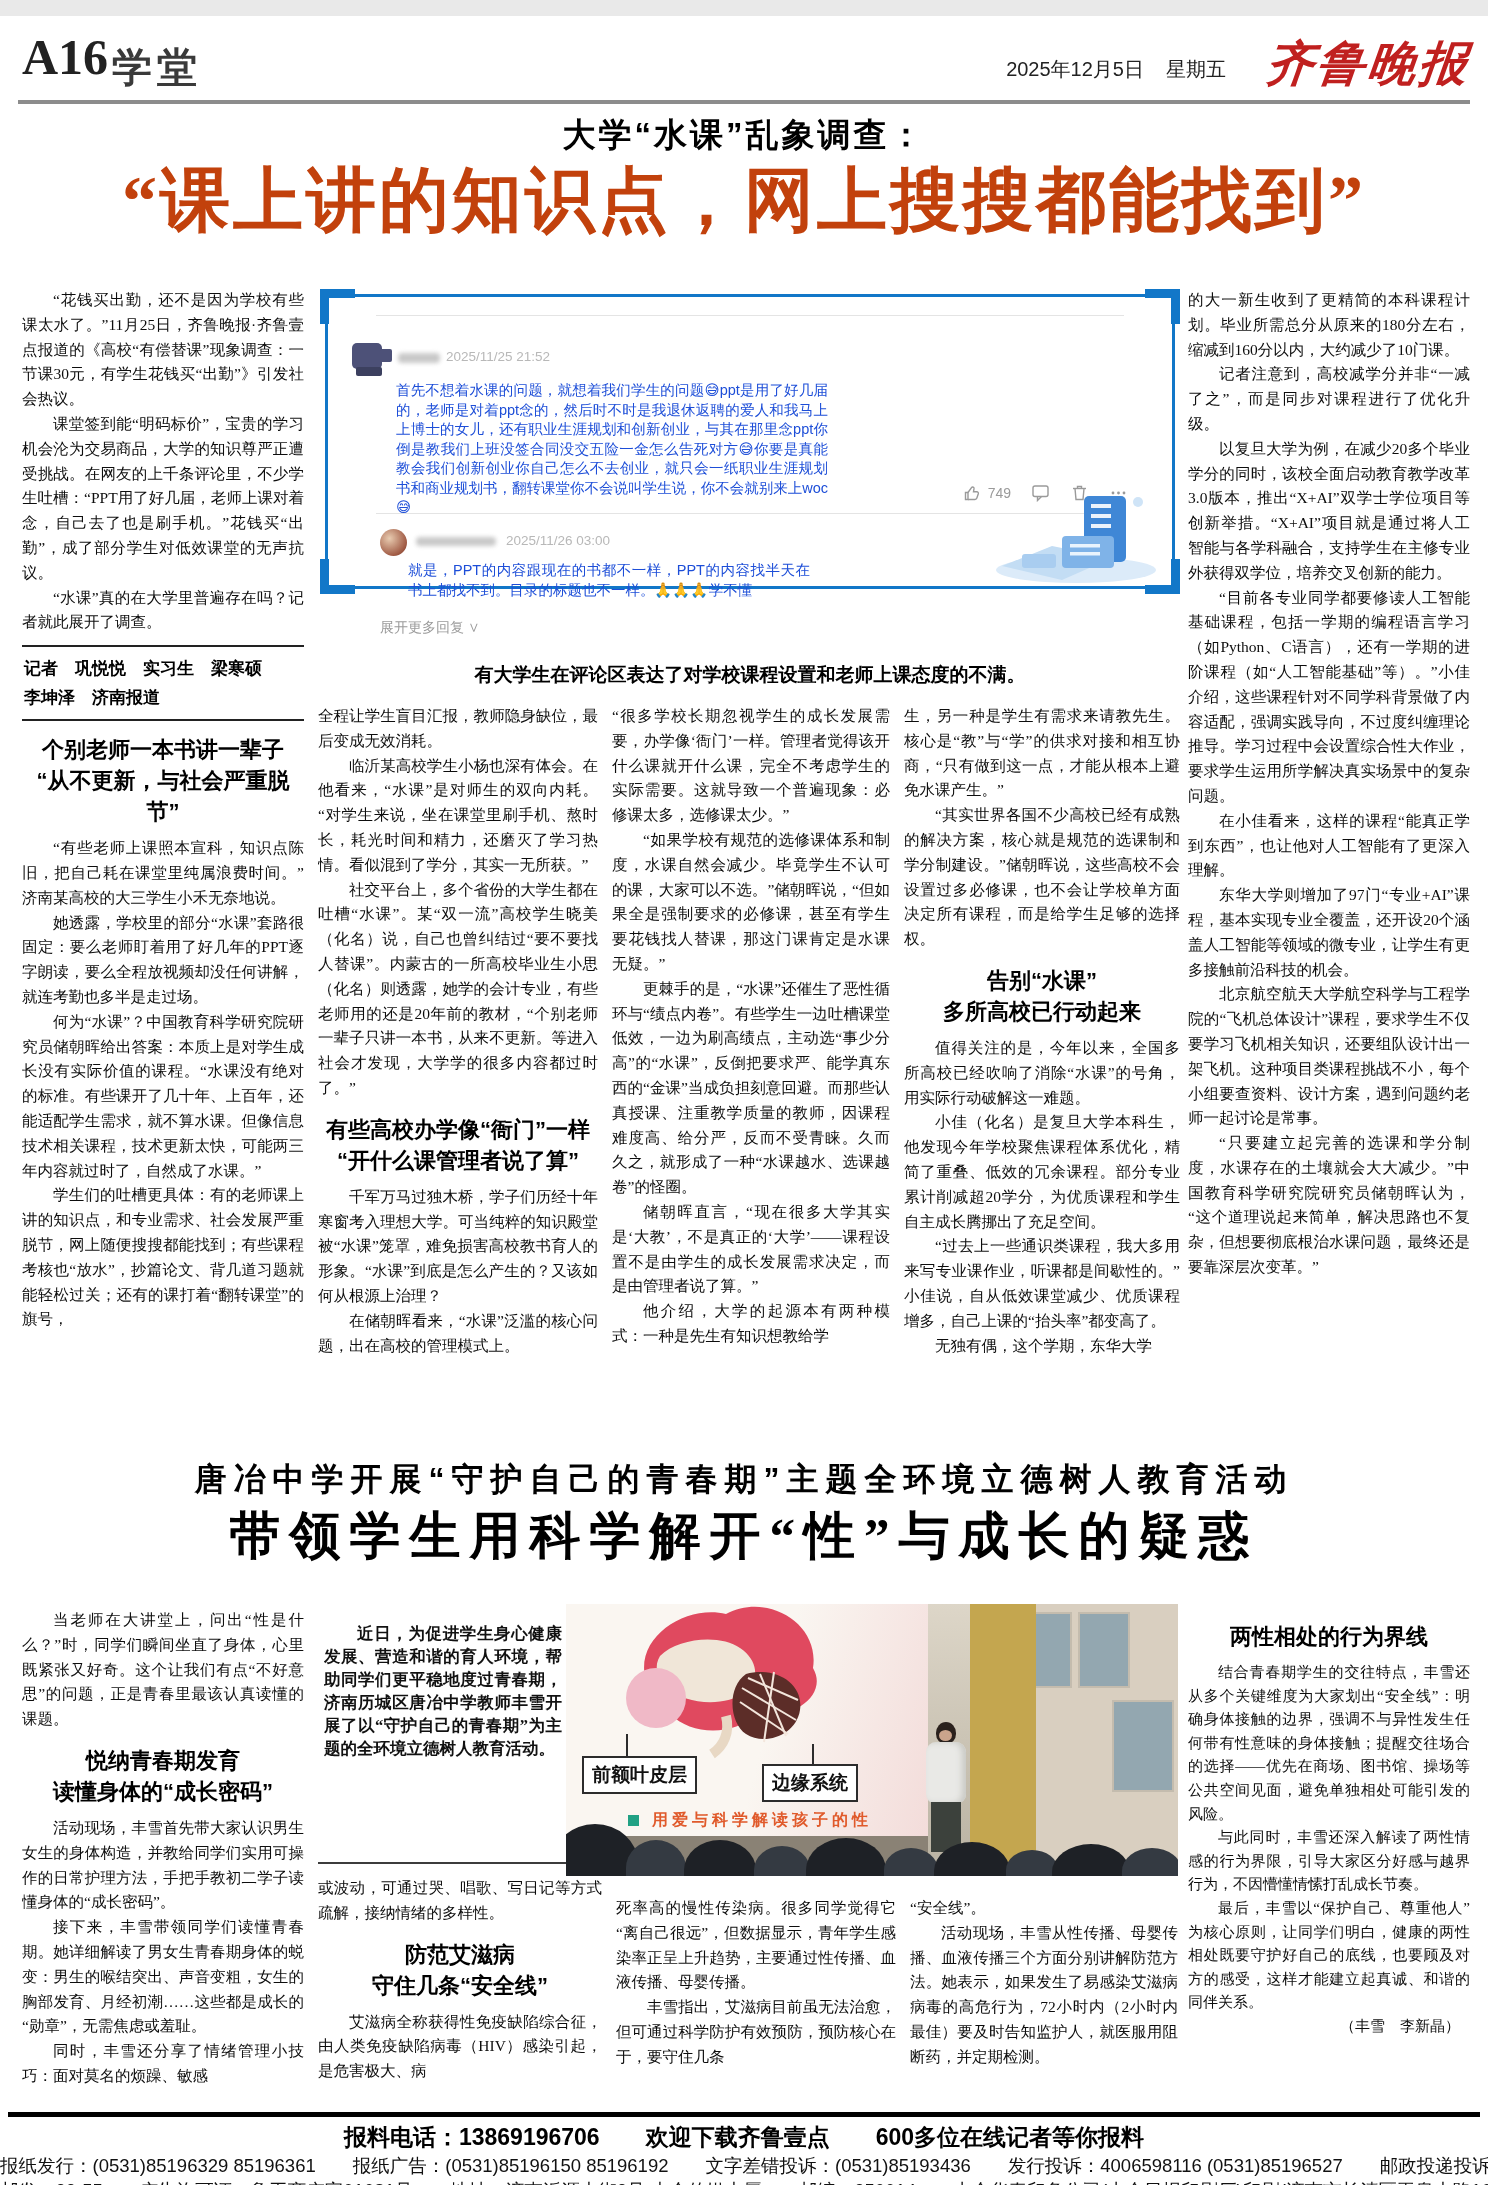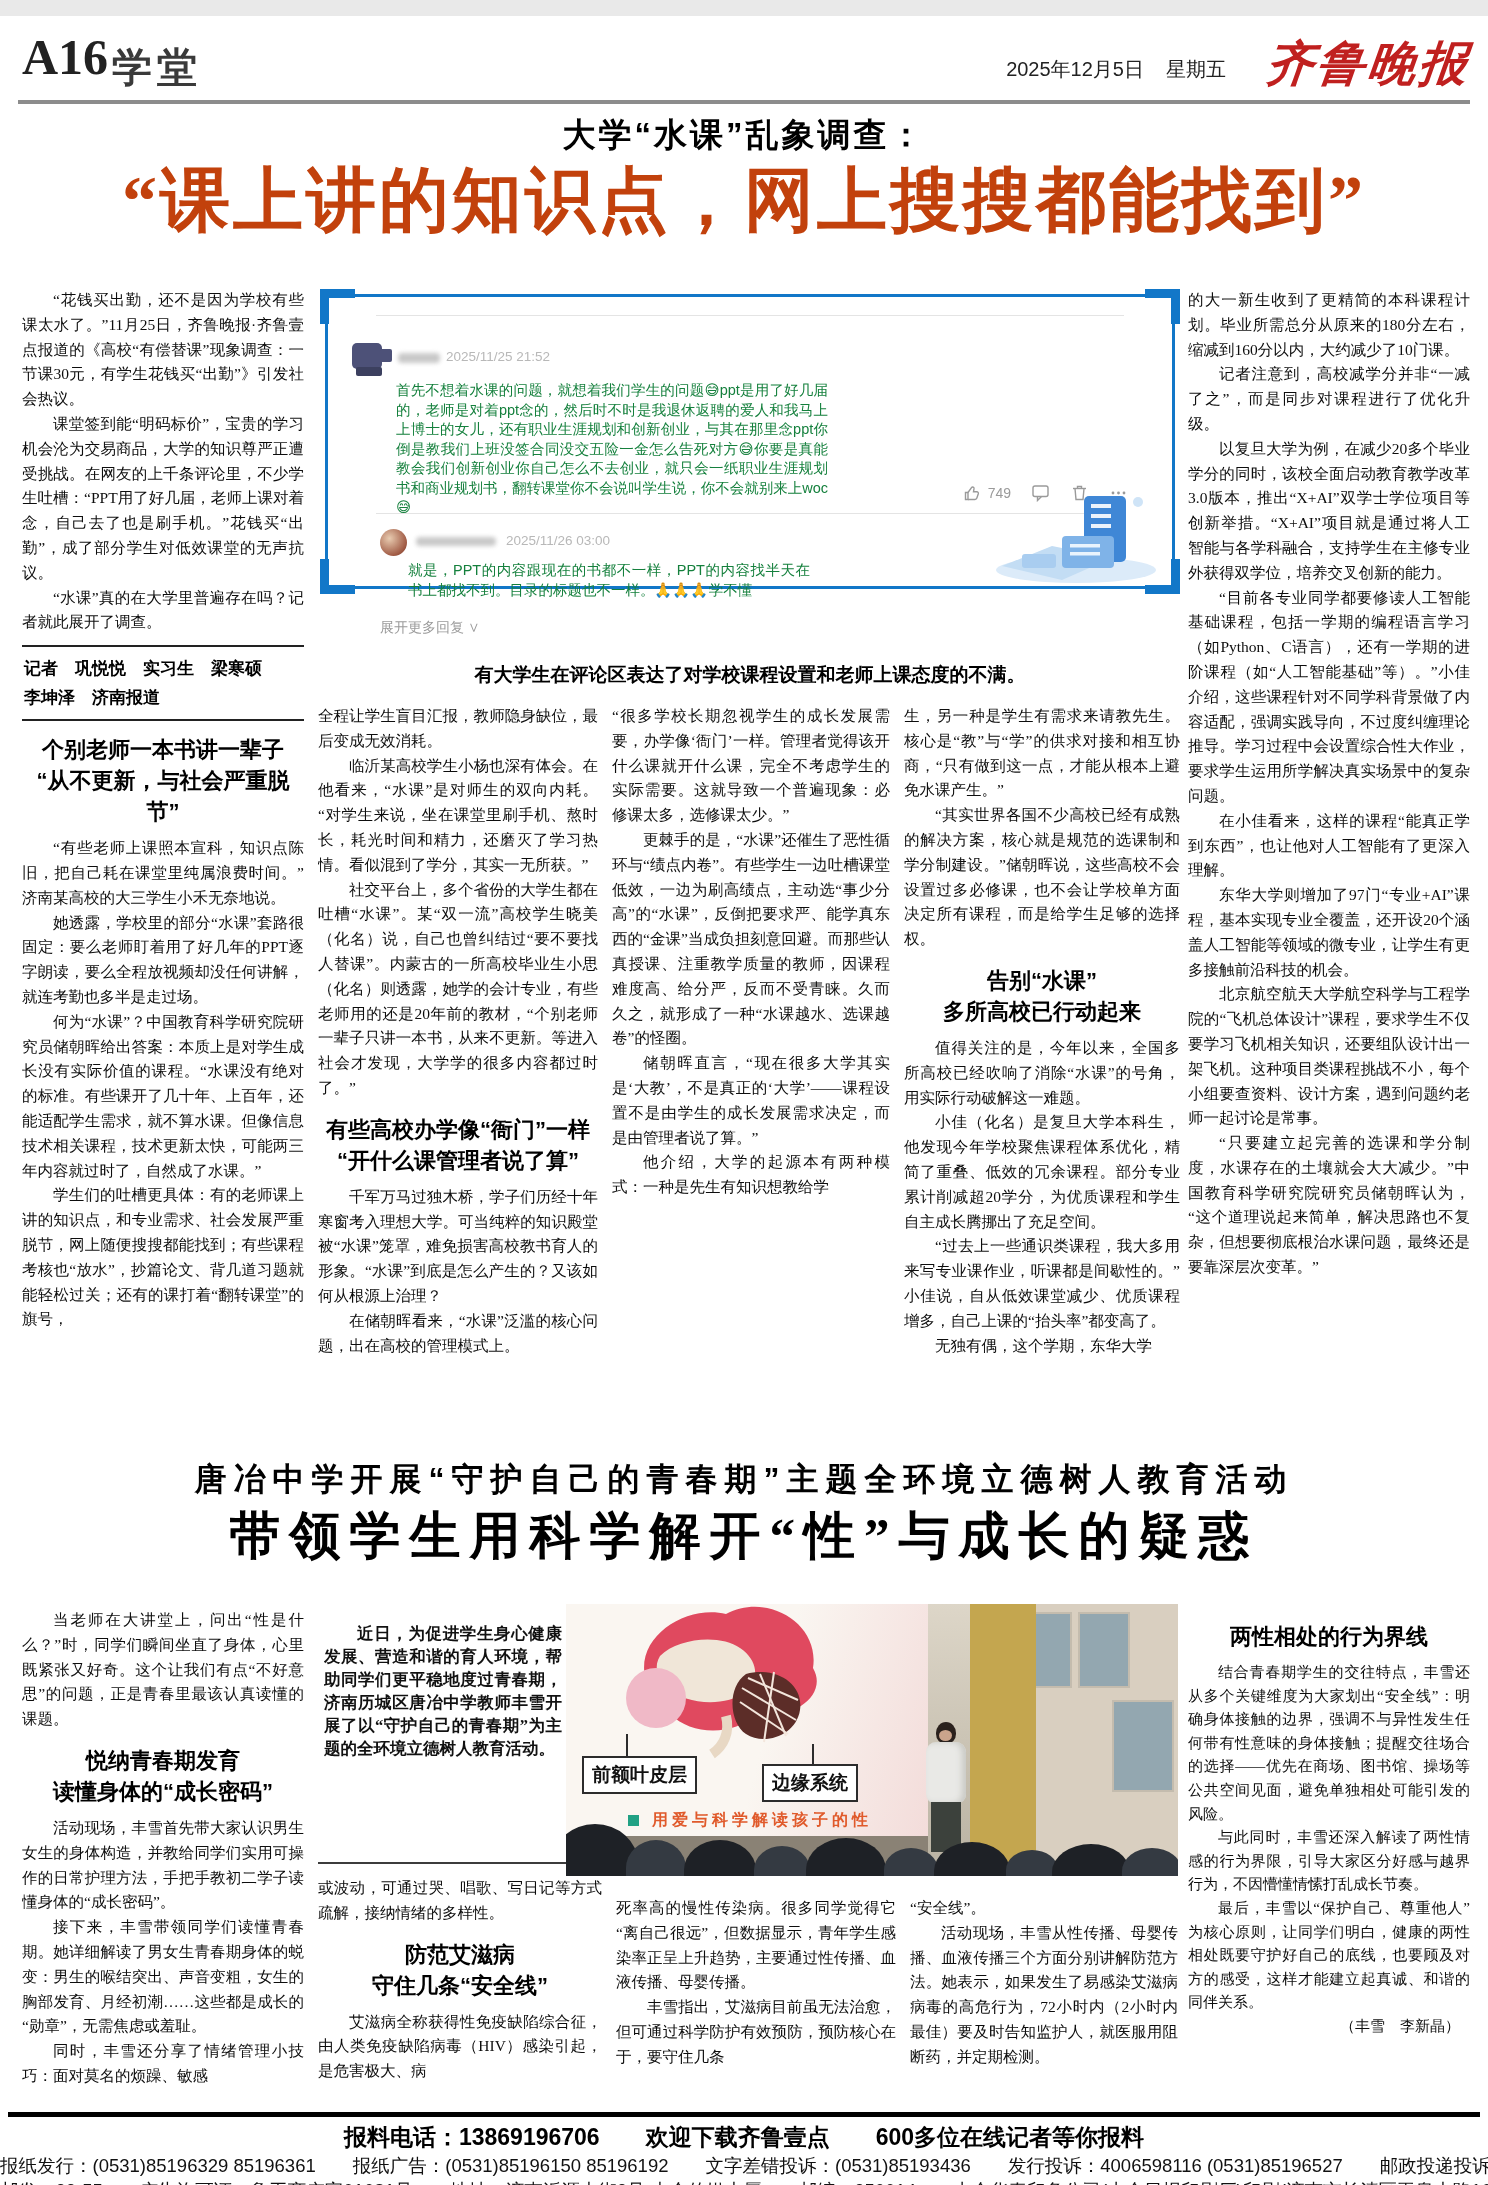--- a/index.html
+++ b/index.html
@@ -31,21 +31,21 @@
   .cb-tr{right:-8px;top:-8px;border-right:9px solid var(--frame-blue);border-top:9px solid var(--frame-blue);}
   .cb-bl{left:-8px;bottom:-8px;border-left:9px solid var(--frame-blue);border-bottom:9px solid var(--frame-blue);}
   .cb-br{right:-8px;bottom:-8px;border-right:9px solid var(--frame-blue);border-bottom:9px solid var(--frame-blue);}
   .sdiv{position:absolute;left:48px;right:48px;height:1px;background:#e4e4e4;}
   .av1{position:absolute;left:24px;top:46px;width:42px;height:34px;}
   .av1 .b1{position:absolute;left:0;top:0;width:30px;height:26px;background:#4d5178;border-radius:5px;}
   .av1 .b2{position:absolute;left:28px;top:6px;width:12px;height:13px;background:#4d5178;border-radius:2px;}
   .av1 .b3{position:absolute;left:4px;top:24px;width:26px;height:9px;background:#3c405f;border-radius:2px;}
   .blur-name{position:absolute;background:#c9c9c9;border-radius:4px;filter:blur(2px);}
   .ctime{position:absolute;font-family:"Liberation Sans",sans-serif;font-size:13.5px;color:#b8b8b8;}
-  .ctext{position:absolute;font-family:"Liberation Sans","DejaVu Sans",sans-serif;font-size:14.5px;line-height:19.5px;color:#15803d;text-align:justify;}
+  .ctext{position:absolute;font-family:"Liberation Sans","DejaVu Sans",sans-serif;font-size:14.5px;line-height:19.5px;color:#1d4ed8;text-align:justify;}
   .actions{position:absolute;right:44px;top:186px;display:flex;align-items:center;gap:20px;color:#9a9a9a;
            font-family:"Liberation Sans",sans-serif;font-size:14px;}
   .actions svg{display:block;}
   .likes{margin-left:-14px;}
   .av2{position:absolute;left:52px;top:232px;width:27px;height:27px;border-radius:50%;
        background:radial-gradient(circle at 35% 35%,#e8cbb0,#a05a44 70%,#6e3426);filter:blur(.5px);}
   .expand{position:absolute;left:52px;top:322px;font-family:"Liberation Sans",sans-serif;font-size:14px;color:#9a9a9a;}
   .bldg{position:absolute;right:12px;bottom:2px;}
   .caption1{left:325px;top:646px;width:850px;text-align:center;font-family:"Liberation Sans",sans-serif;
             font-size:19px;font-weight:600;color:#000;}
@@ -212,20 +212,21 @@
       <div class="para">社交平台上，多个省份的大学生都在吐槽“水课”。某“双一流”高校学生晓美（化名）说，自己也曾纠结过“要不要找人替课”。内蒙古的一所高校毕业生小思（化名）则透露，她学的会计专业，有些老师用的还是20年前的教材，“个别老师一辈子只讲一本书，从来不更新。等进入社会才发现，大学学的很多内容都过时了。”</div>
       <div class="shead">
         <div>有些高校办学像“衙门”一样</div>
         <div>“开什么课管理者说了算”</div>
       </div>
       <div class="para">千军万马过独木桥，学子们历经十年寒窗考入理想大学。可当纯粹的知识殿堂被“水课”笼罩，难免损害高校教书育人的形象。“水课”到底是怎么产生的？又该如何从根源上治理？</div>
       <div class="para">在储朝晖看来，“水课”泛滥的核心问题，出在高校的管理模式上。</div>
     </div>
   <div class="col a1c3">
       <div class="para p0">“很多学校长期忽视学生的成长发展需要，办学像‘衙门’一样。管理者觉得该开什么课就开什么课，完全不考虑学生的实际需要。这就导致一个普遍现象：必修课太多，选修课太少。”</div>
+      <div class="para">“如果学校有规范的选修课体系和制度，水课自然会减少。毕竟学生不认可的课，大家可以不选。”储朝晖说，“但如果全是强制要求的必修课，甚至有学生要花钱找人替课，那这门课肯定是水课无疑。”</div>
       <div class="para">更棘手的是，“水课”还催生了恶性循环与“绩点内卷”。有些学生一边吐槽课堂低效，一边为刷高绩点，主动选“事少分高”的“水课”，反倒把要求严、能学真东西的“金课”当成负担刻意回避。而那些认真授课、注重教学质量的教师，因课程难度高、给分严，反而不受青睐。久而久之，就形成了一种“水课越水、选课越卷”的怪圈。</div>
       <div class="para">储朝晖直言，“现在很多大学其实是‘大教’，不是真正的‘大学’——课程设置不是由学生的成长发展需求决定，而是由管理者说了算。”</div>
       <div class="para">他介绍，大学的起源本有两种模式：一种是先生有知识想教给学</div>
     </div>
   <div class="col a1c4">
       <div class="para p0">生，另一种是学生有需求来请教先生。核心是“教”与“学”的供求对接和相互协商，“只有做到这一点，才能从根本上避免水课产生。”</div>
       <div class="para">“其实世界各国不少高校已经有成熟的解决方案，核心就是规范的选课制和学分制建设。”储朝晖说，这些高校不会设置过多必修课，也不会让学校单方面决定所有课程，而是给学生足够的选择权。</div>
       <div class="shead">
         <div>告别“水课”</div>
         <div>多所高校已行动起来</div>

